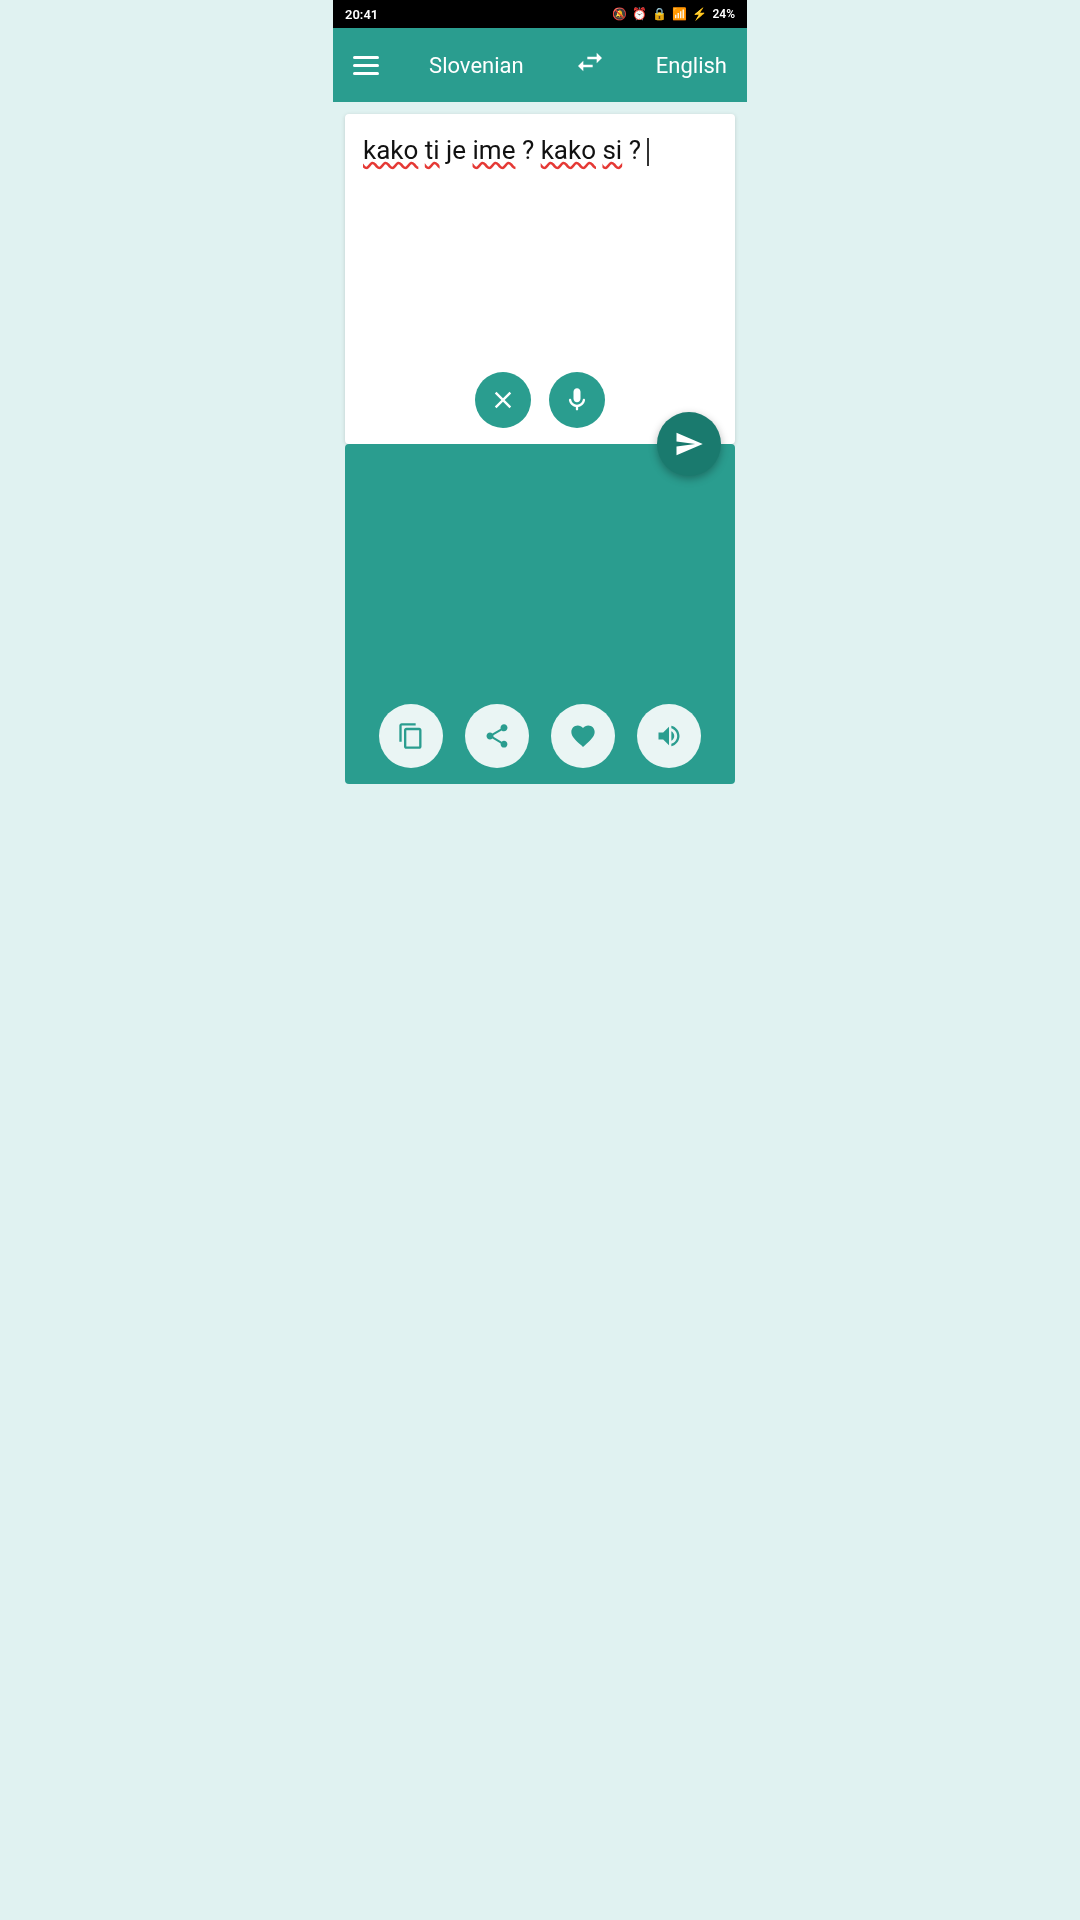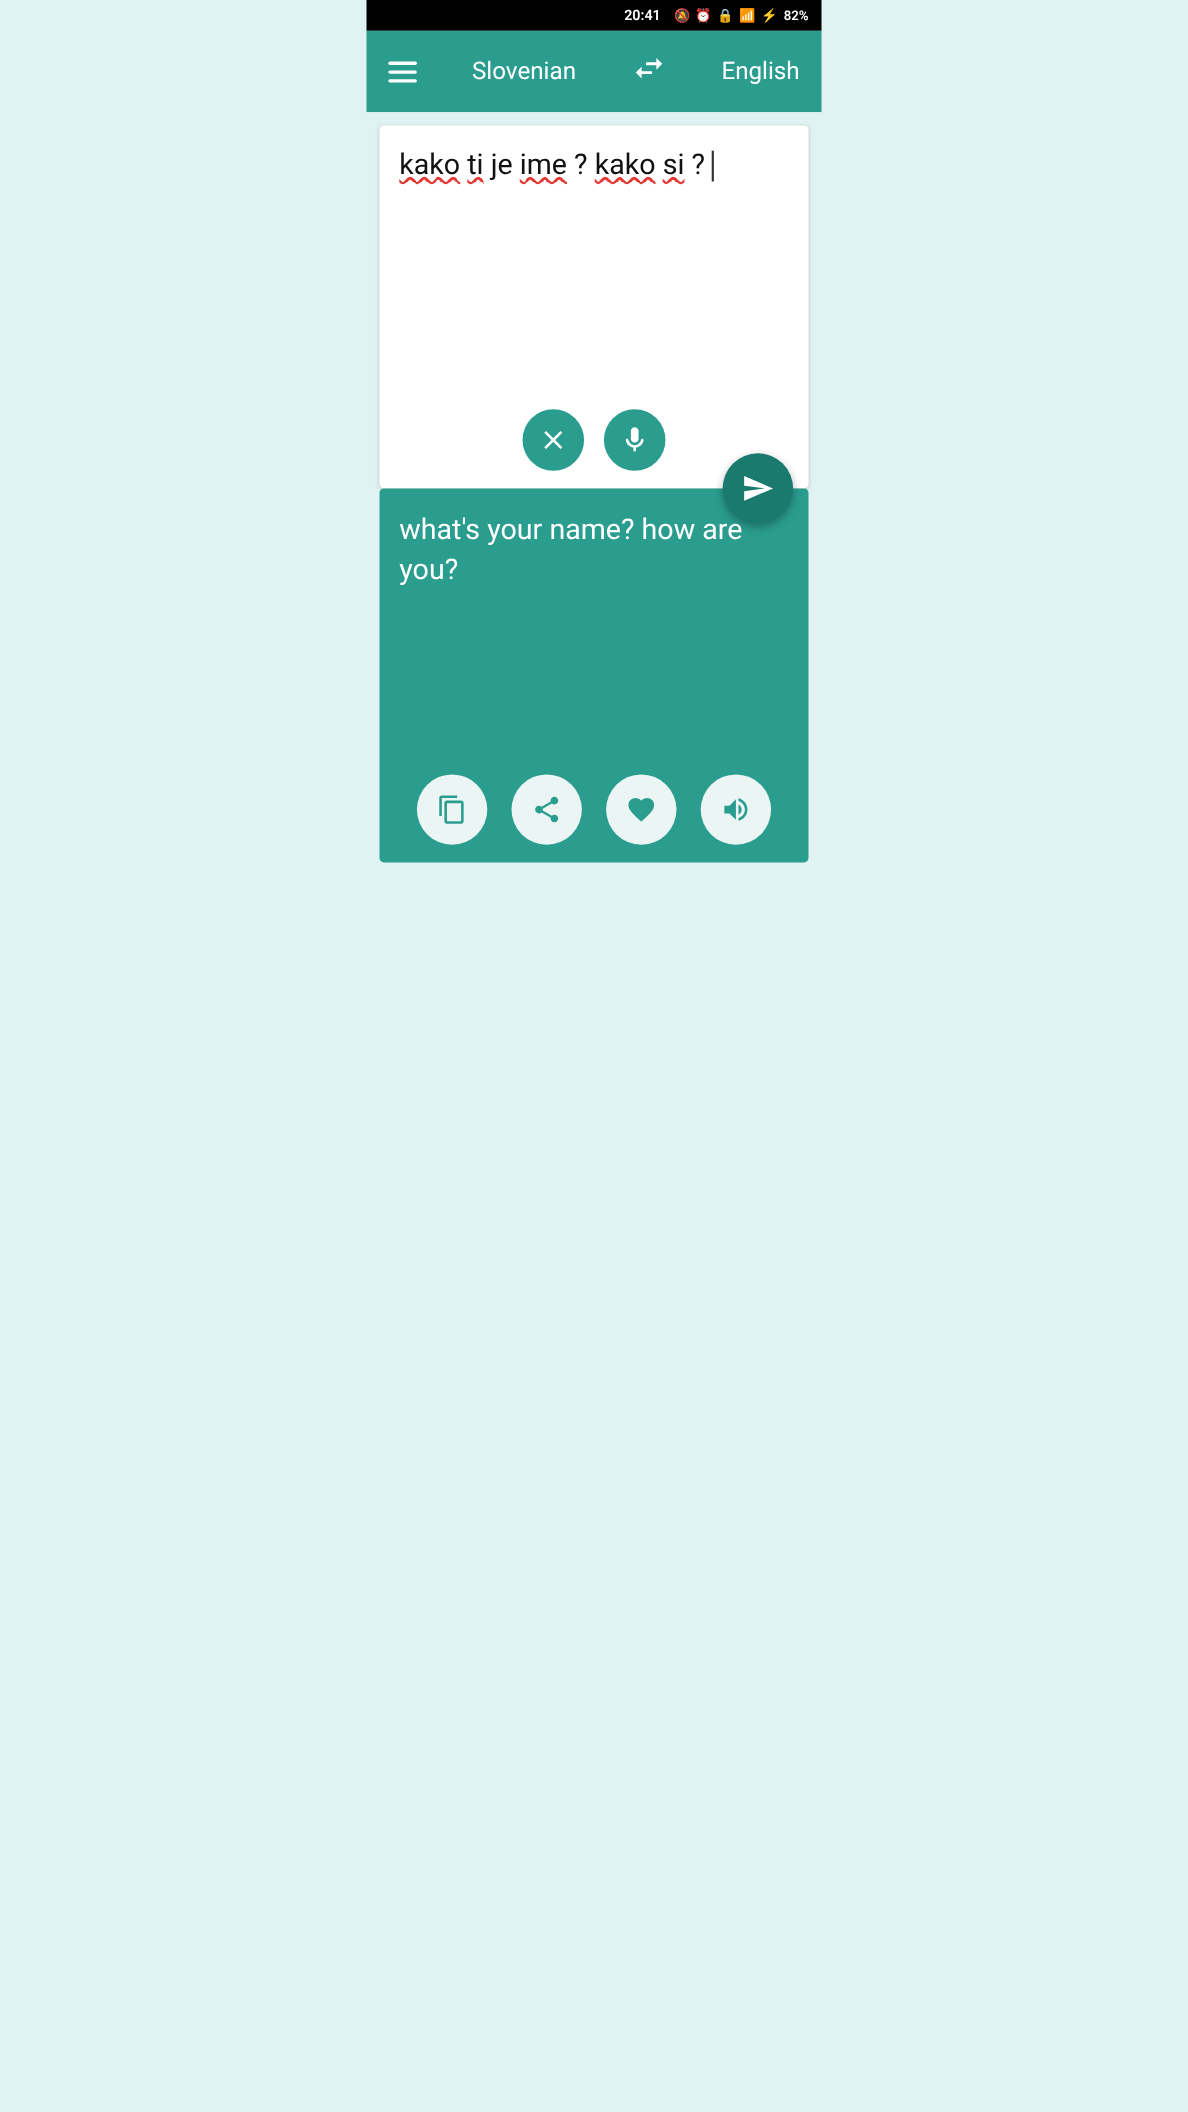--- a/index.html
+++ b/index.html
@@ -15,21 +15,21 @@
     }
 
     
     .status-bar {
       background: #000;
       color: #fff;
       font-size: 13px;
       font-weight: 600;
       padding: 4px 12px;
       display: flex;
-      justify-content: flex-end;
+      justify-content: space-between;
       align-items: center;
       height: 28px;
       gap: 12px;
     }
     .status-bar-right {
       display: flex;
       align-items: center;
       gap: 5px;
       font-size: 12px;
     }
@@ -223,21 +223,21 @@
     <span>🔕</span>
 
     <span>⏰</span>
 
     <span>🔒</span>
 
     <span>📶</span>
 
     <span>⚡</span>
 
-    <span>82%</span>
+    <span>24%</span>
   </div>
 </div>
 
 <div class="toolbar">
   <div class="toolbar-menu">
     <div class="hamburger-line"></div>
     <div class="hamburger-line"></div>
     <div class="hamburger-line"></div>
   </div>
 
@@ -285,21 +285,20 @@
     </div>
 
     <button class="send-btn">
       <svg viewBox="0 0 24 24" xmlns="http://www.w3.org/2000/svg">
         <path d="M2.01 21L23 12 2.01 3 2 10l15 2-15 2z"></path>
       </svg>
     </button>
   </div>
 
   <div class="translation-card">
-    <div class="translation-text">what's your name? how are you?</div>
 
     <div class="translation-actions">
       <button class="action-btn">
         <svg class="icon-svg-teal" viewBox="0 0 24 24" xmlns="http://www.w3.org/2000/svg">
           <path d="M16 1H4c-1.1 0-2 .9-2 2v14h2V3h12V1zm3 4H8c-1.1 0-2 .9-2 2v14c0 1.1.9 2 2 2h11c1.1 0 2-.9 2-2V7c0-1.1-.9-2-2-2zm0 16H8V7h11v14z"></path>
         </svg>
       </button>
       <button class="action-btn">
         <svg class="icon-svg-teal" viewBox="0 0 24 24" xmlns="http://www.w3.org/2000/svg">
           <path d="M18 16.08c-.76 0-1.44.3-1.96.77L8.91 12.7c.05-.23.09-.46.09-.7s-.04-.47-.09-.7l7.05-4.11c.54.5 1.25.81 2.04.81 1.66 0 3-1.34 3-3s-1.34-3-3-3-3 1.34-3 3c0 .24.04.47.09.7L8.04 9.81C7.5 9.31 6.79 9 6 9c-1.66 0-3 1.34-3 3s1.34 3 3 3c.79 0 1.5-.31 2.04-.81l7.12 4.16c-.05.21-.08.43-.08.65 0 1.61 1.31 2.92 2.92 2.92s2.92-1.31 2.92-2.92-1.31-2.92-2.92-2.92z"></path>

